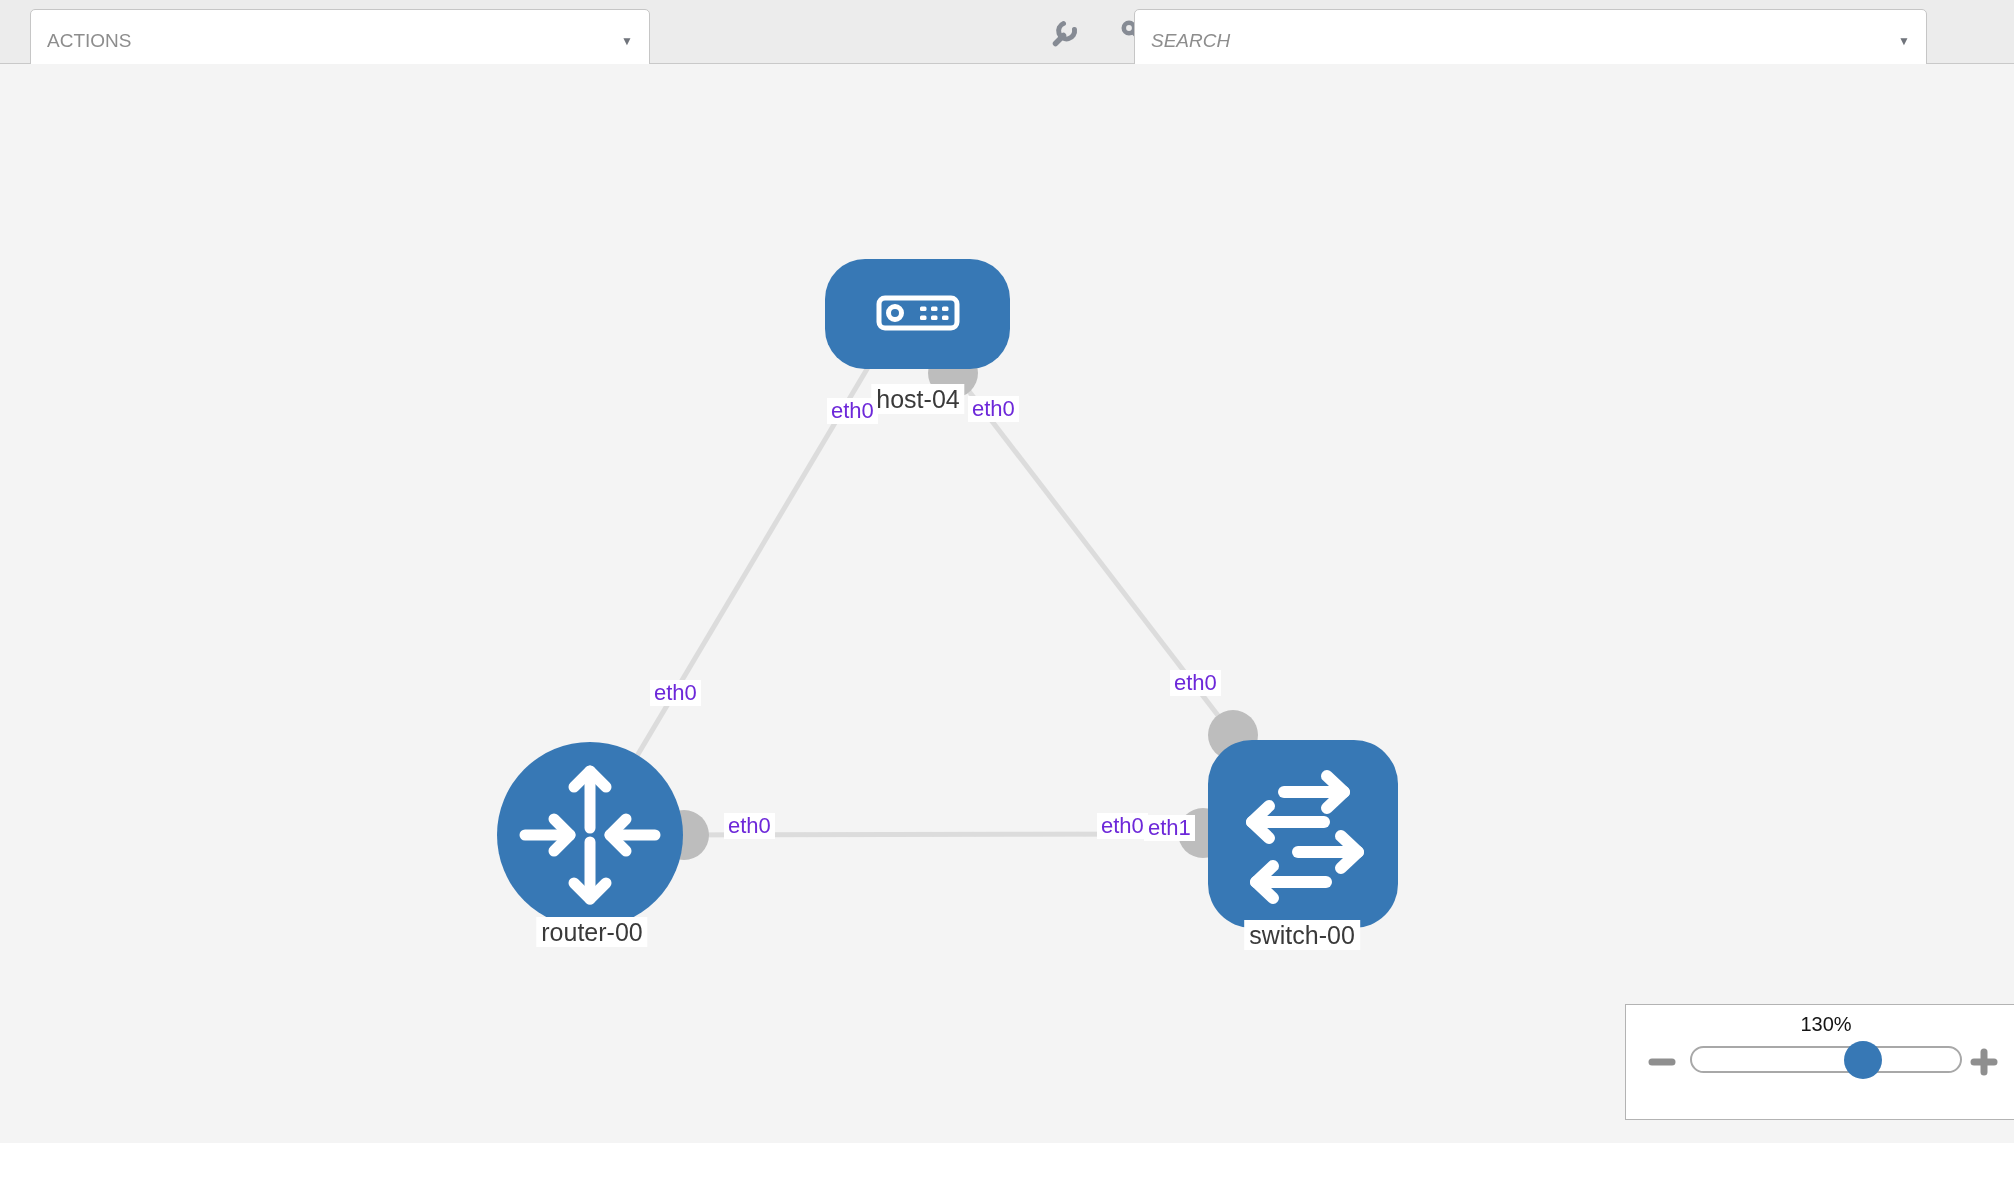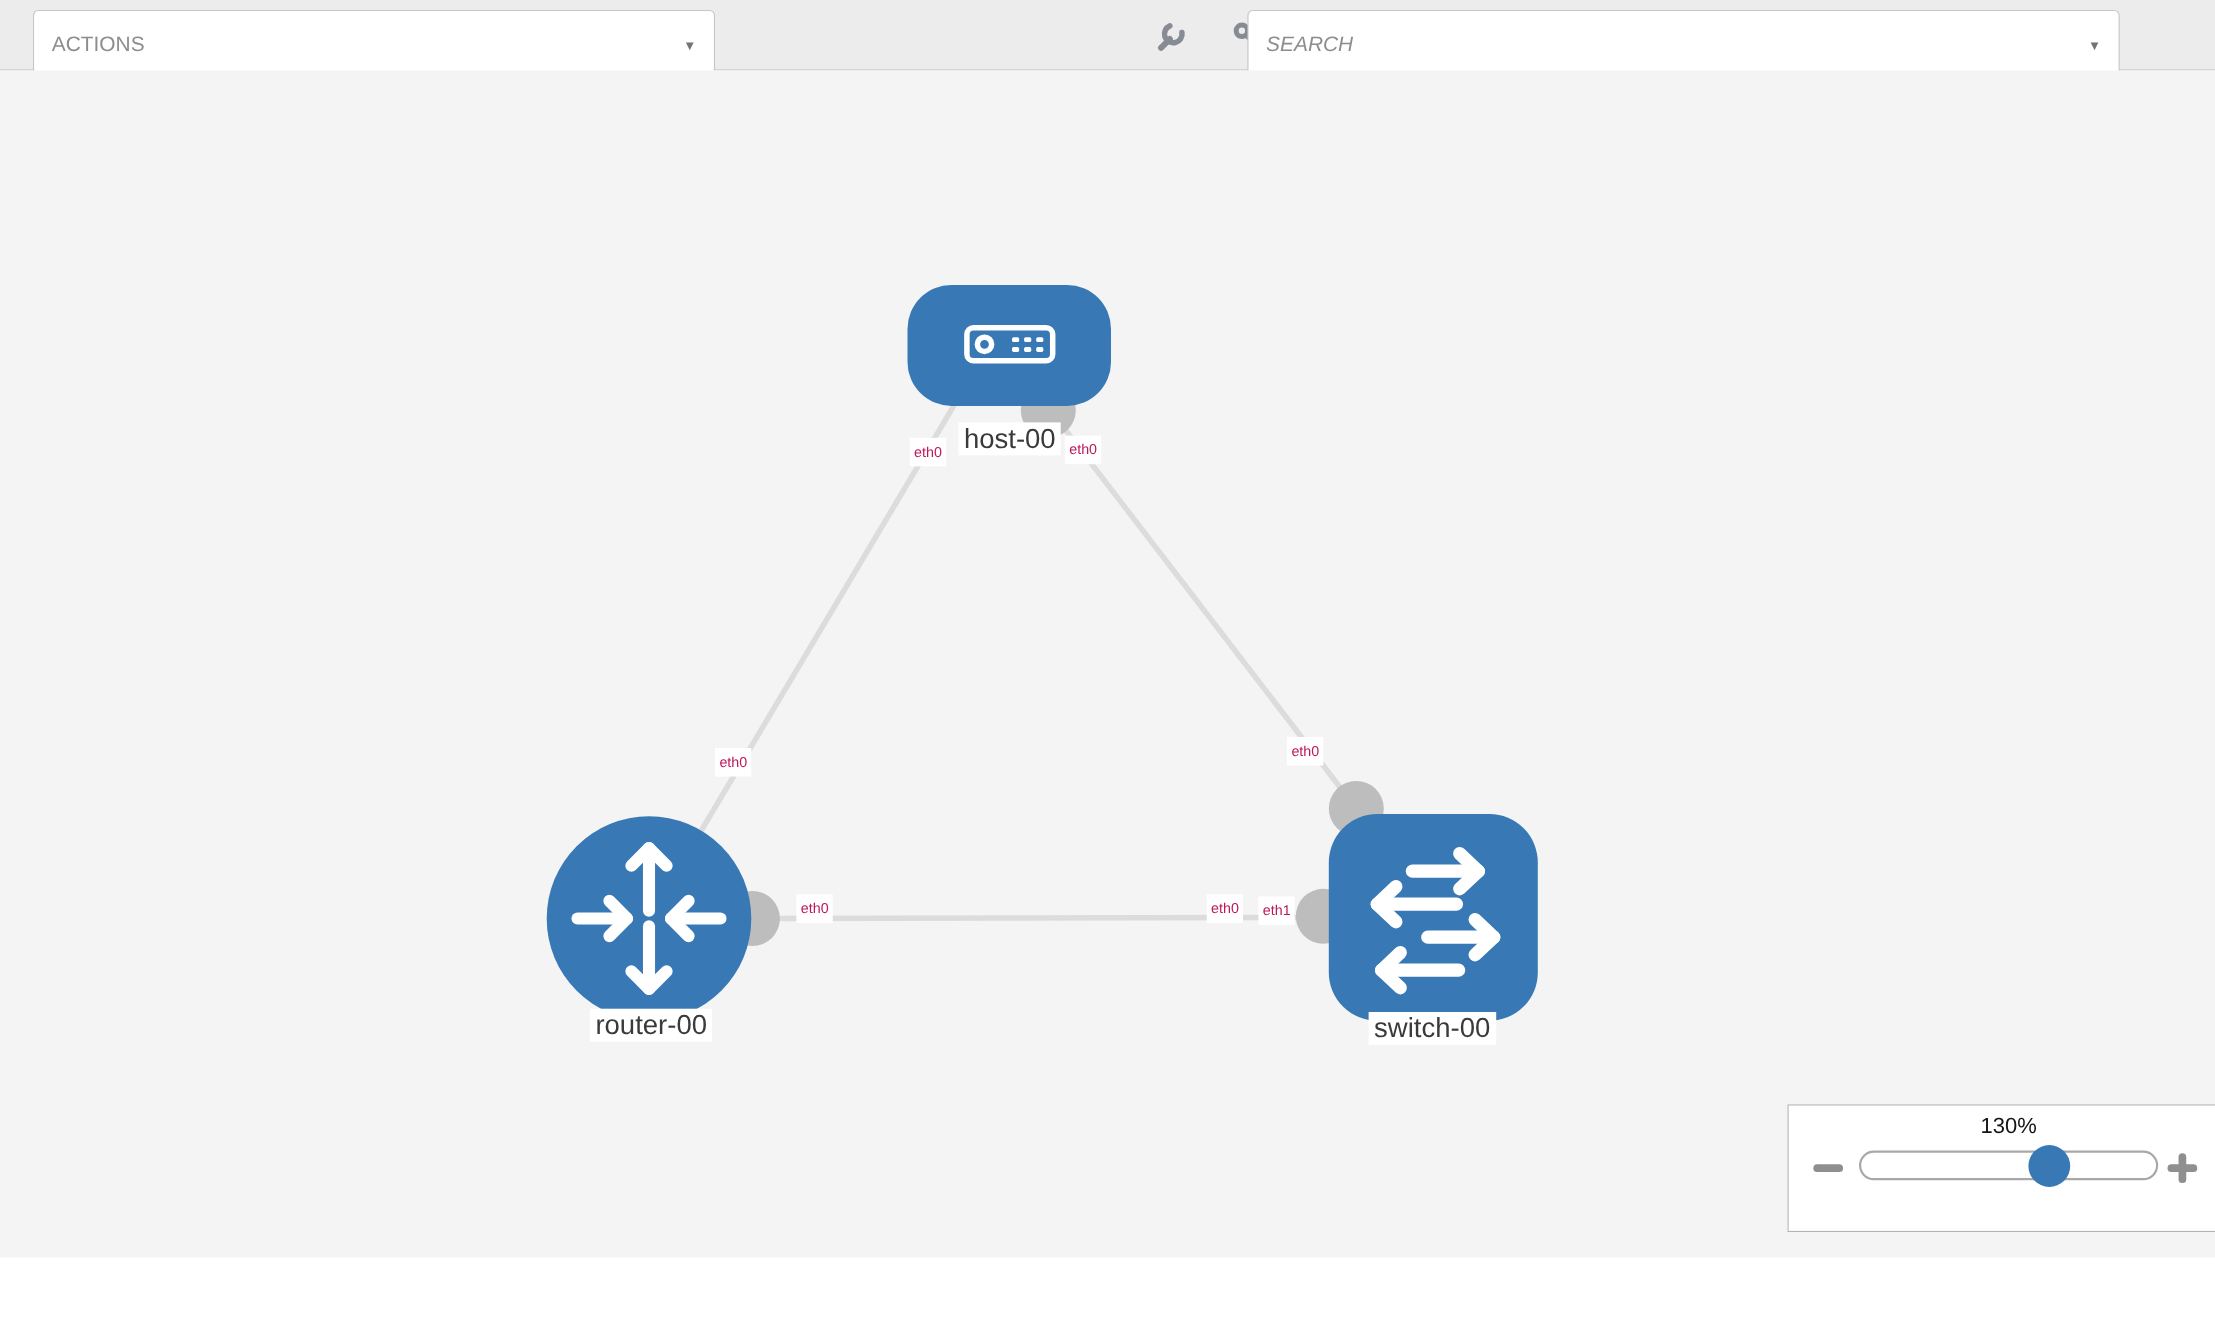--- a/index.html
+++ b/index.html
@@ -41,22 +41,22 @@
   .node-router { left:497px;  top:678px; width:186px; height:186px; border-radius:50%; }
   .node-switch { left:1208px; top:676px; width:190px; height:188px; border-radius:44px; }
 
   .node-label { position:absolute; z-index:3; transform:translateX(-50%);
                 background:#fff; color:#3a3a3a; font-size:25px; line-height:30px;
                 padding:0 5px; white-space:nowrap; }
   .label-host   { left:918px;  top:320px; }
   .label-router { left:592px;  top:853px; }
   .label-switch { left:1302px; top:856px; }
 
-  .iface { position:absolute; z-index:3; background:#fff; color:#be185d;
-           font-size:13px; line-height:24px; padding:1px 4px; white-space:nowrap; }
+  .iface { position:absolute; z-index:3; background:#fff; color:#6d28d9;
+           font-size:22px; line-height:24px; padding:1px 4px; white-space:nowrap; }
   .iface-host-left    { left:827px;  top:334px; }
   .iface-host-right   { left:968px;  top:332px; }
   .iface-router-host  { left:650px;  top:616px; }
   .iface-switch-host  { left:1170px; top:606px; }
   .iface-router-switch{ left:724px;  top:749px; }
   .iface-overlapped   { left:1097px; top:749px; z-index:3; }
   .iface-switch-router{ left:1118px; top:751px; z-index:4;margin-left:26px; }
 
   
   .zoom-panel { position:absolute; left:1625px; top:940px; width:390px; height:116px;
@@ -170,21 +170,21 @@
           <path d="M90 112 L140 112"></path>
             <path d="M150 112 L133 96"></path>
             <path d="M150 112 L133 128"></path>
           <path d="M118 142 L58 142"></path>
             <path d="M48 142 L65 126"></path>
             <path d="M48 142 L65 158"></path>
         </g>
       </svg>
     </div>
 
-    <div class="node-label label-host">host-00</div>
+    <div class="node-label label-host">host-04</div>
     <div class="node-label label-router">router-00</div>
     <div class="node-label label-switch">switch-00</div>
 
     <div class="iface iface-host-left">eth0</div>
     <div class="iface iface-host-right">eth0</div>
     <div class="iface iface-router-host">eth0</div>
     <div class="iface iface-switch-host">eth0</div>
     <div class="iface iface-router-switch">eth0</div>
     <div class="iface iface-overlapped">eth0</div>
     <div class="iface iface-switch-router">eth1</div>

